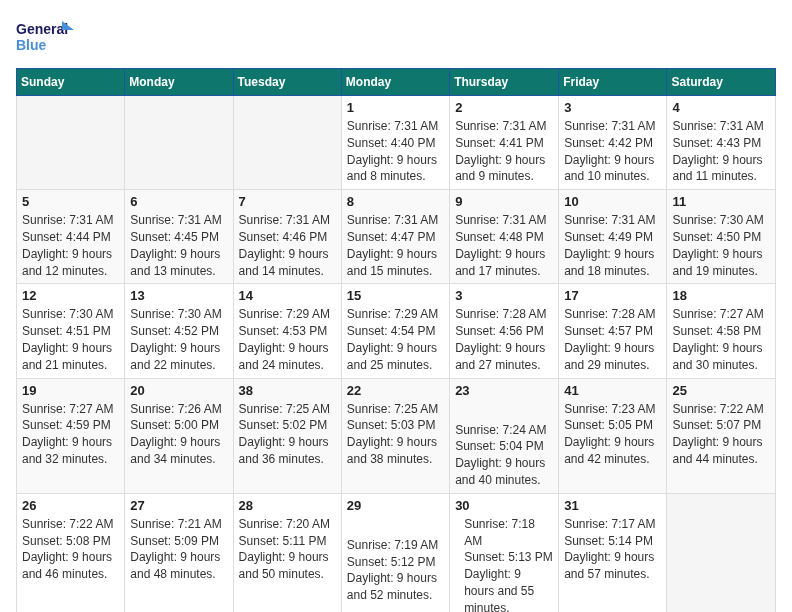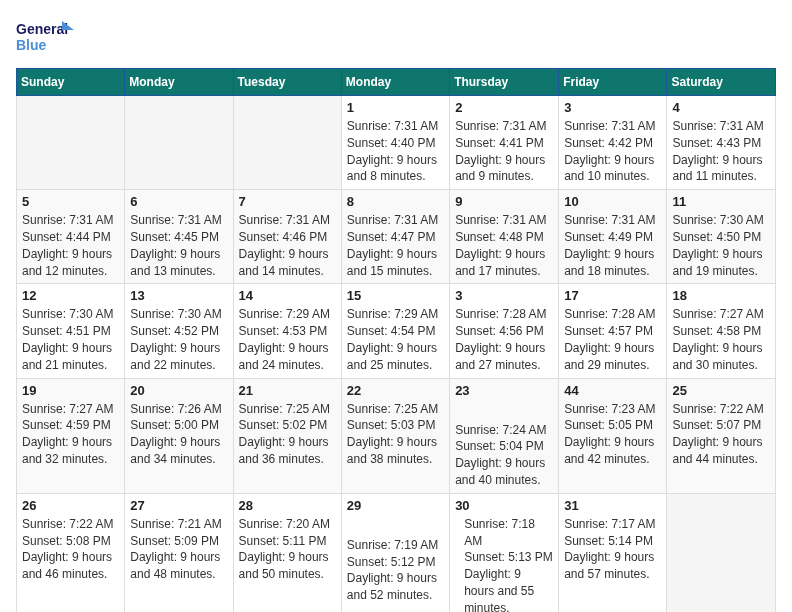--- a/index.html
+++ b/index.html
@@ -230,39 +230,39 @@
 Sunset: 4:59 PM
 Daylight: 9 hours and 32 minutes.</div>
         </td>
         <td>
           <div class="day-number">20</div>
           <div class="day-info" style="white-space: pre-line;">Sunrise: 7:26 AM
 Sunset: 5:00 PM
 Daylight: 9 hours and 34 minutes.</div>
         </td>
         <td>
-          <div class="day-number">21</div>
+          <div class="day-number">38</div>
           <div class="day-info" style="white-space: pre-line;">Sunrise: 7:25 AM
 Sunset: 5:02 PM
 Daylight: 9 hours and 36 minutes.</div>
         </td>
         <td>
           <div class="day-number">22</div>
           <div class="day-info" style="white-space: pre-line;">Sunrise: 7:25 AM
 Sunset: 5:03 PM
 Daylight: 9 hours and 38 minutes.</div>
         </td>
         <td>
           <div class="day-number">23</div>
           <div class="day-info" style="white-space: pre-line; margin-top: 24px;">Sunrise: 7:24 AM
 Sunset: 5:04 PM
 Daylight: 9 hours and 40 minutes.</div>
         </td>
         <td>
-          <div class="day-number">44</div>
+          <div class="day-number">41</div>
           <div class="day-info" style="white-space: pre-line;">Sunrise: 7:23 AM
 Sunset: 5:05 PM
 Daylight: 9 hours and 42 minutes.</div>
         </td>
         <td>
           <div class="day-number">25</div>
           <div class="day-info" style="white-space: pre-line;">Sunrise: 7:22 AM
 Sunset: 5:07 PM
 Daylight: 9 hours and 44 minutes.</div>
         </td>

